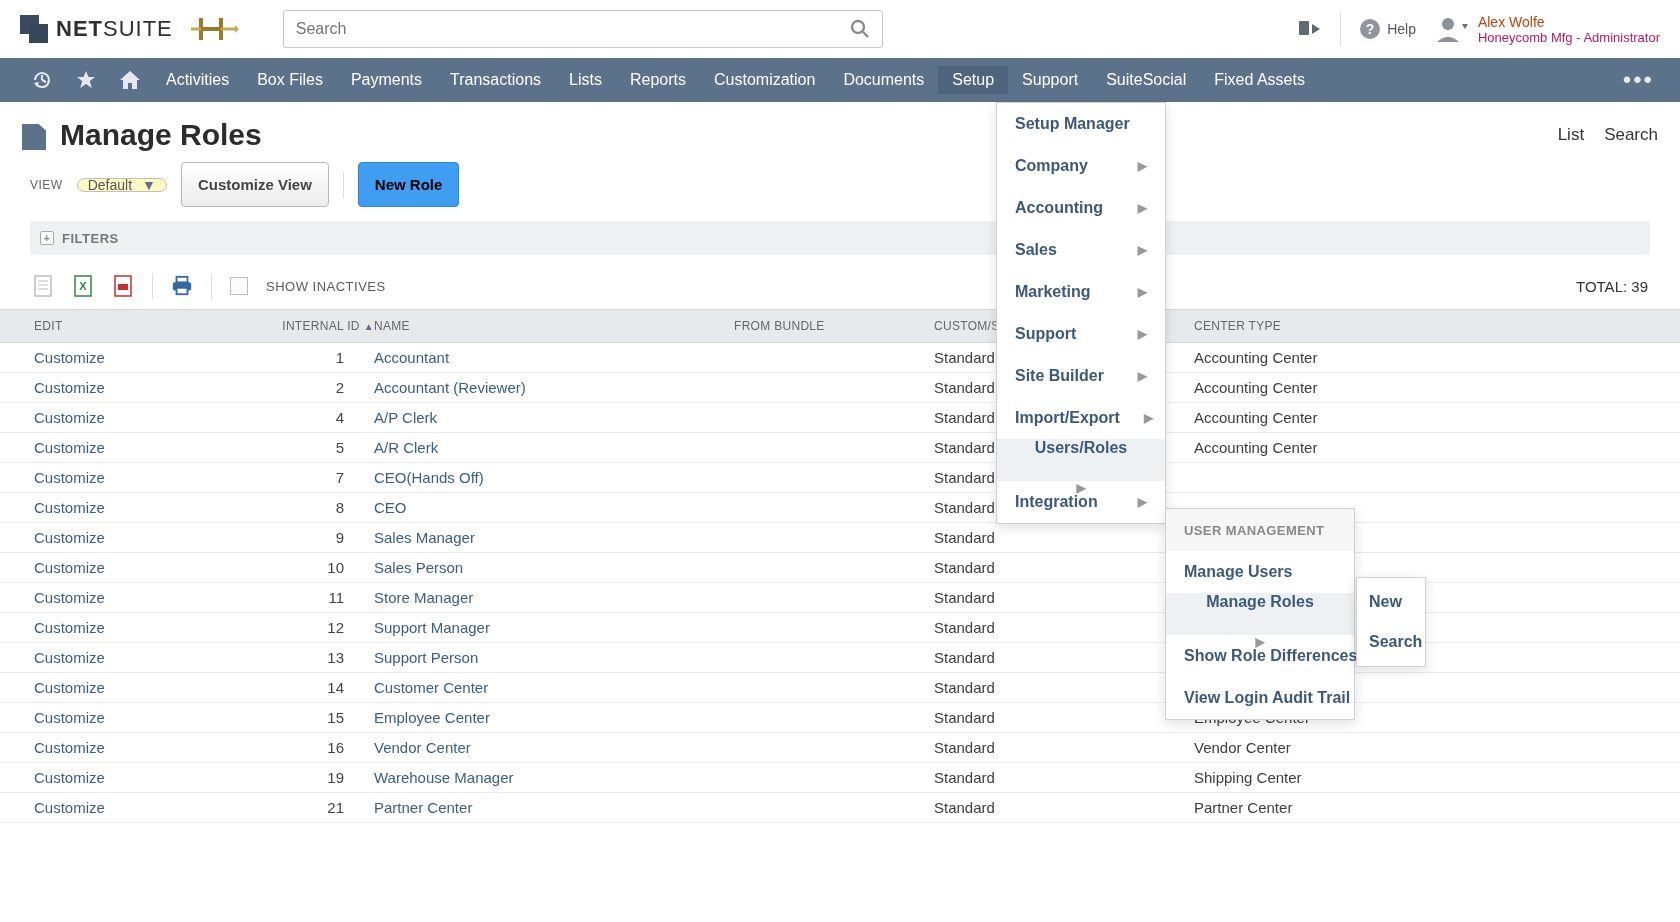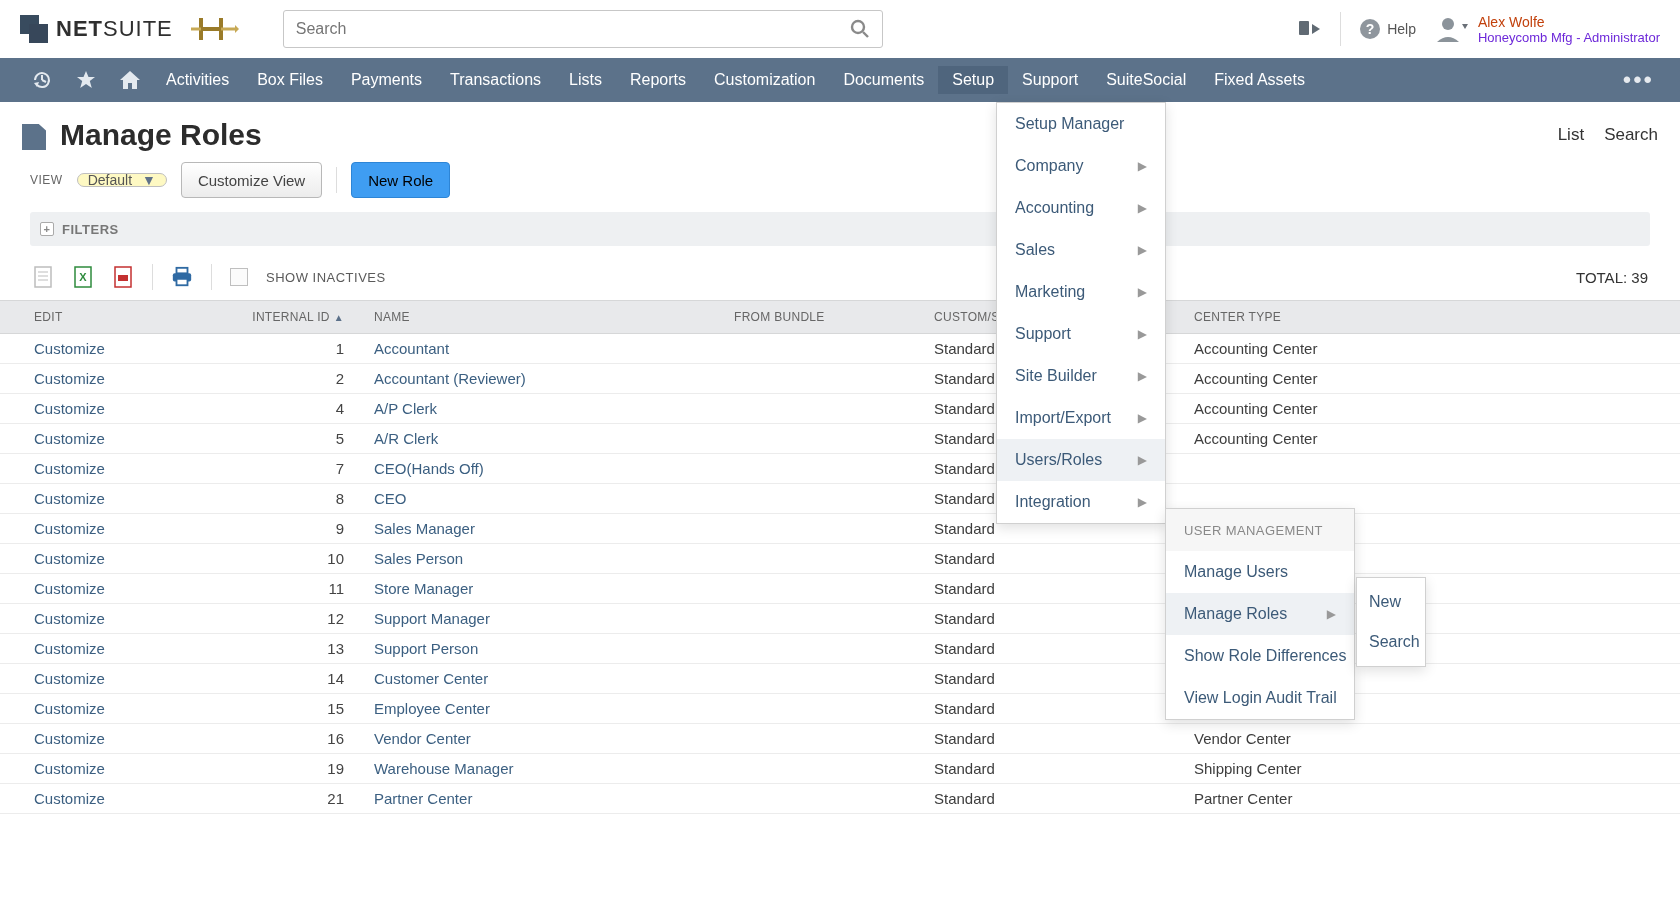--- a/index.html
+++ b/index.html
@@ -18,63 +18,63 @@
 .search-wrap { margin-left: 40px; width: 600px; height: 38px; border: 1px solid #c7c7c7; border-radius: 3px; display: flex; align-items: center; padding: 0 12px; }
 .search-wrap input { flex: 1; border: none; outline: none; font-size: 16px; color: #777; }
 .search-wrap .mag { color: #888; }
 .topbar-right { margin-left: auto; display: flex; align-items: center; gap: 18px; }
 .top-icon { color: #6e6e6e; display:flex; align-items:center; }
 .top-divider { width: 1px; height: 34px; background: #ddd; }
 .help-block { display: flex; align-items: center; gap: 6px; color: #555; }
 .user-block { display: flex; align-items: center; gap: 10px; }
 .avatar { position: relative; }
 .user-text .name { font-size: 14px; color: #c2410c; }
-.user-text .role { font-size: 13px; color: #6d28d9; }
+.user-text .role { font-size: 13px; color: #be185d; }
 .navbar { background: #5c728a; height: 44px; display: flex; align-items: center; padding: 0 20px; color: #fff; font-size: 16px; position: relative; }
 .nav-icon { width: 44px; display: flex; justify-content: center; color: #e3e9ef; }
 .nav-item { padding: 0 14px; height: 28px; display: flex; align-items: center; cursor: pointer; }
 .nav-item.active { background: #4f657d; }
 .nav-overflow { margin-left: auto; font-size: 24px; letter-spacing: 2px; padding-right: 6px; color: #e6eaef; }
 .page-header { display: flex; align-items: center; padding: 16px 22px 10px; gap: 14px; }
 .page-icon { width: 24px; height: 26px; background: #5c728a; clip-path: polygon(0 0, 70% 0, 100% 25%, 100% 100%, 0 100%); margin-top:4px; }
 .page-title { font-size: 30px; font-weight: 600; color: #2c2c2c; }
 .page-header .right-links { margin-left: auto; display: flex; gap: 20px; font-size: 17px; color: #333; }
 .toolbar { display: flex; align-items: center; gap: 14px; padding: 0 30px 14px; }
 .view-label { font-size: 12px; color: #666; letter-spacing: .5px; }
 .select-box { border: 1px solid #bfbfbf; border-radius: 9px; height: 14px; padding: 0 10px; display: flex; align-items: center; gap: 10px; background: #fef9c3; color: #555; }
 .select-box .tri { color: #607289; }
-.btn { height: 36px; padding: 0 16px; border: 1px solid #b8b8b8; background: linear-gradient(#fff,#ececec); border-radius: 4px; font-size: 15px; color: #444; display:flex; align-items:center; }
+.btn { height: 45px; padding: 0 16px; border: 1px solid #b8b8b8; background: linear-gradient(#fff,#ececec); border-radius: 4px; font-size: 15px; color: #444; display:flex; align-items:center;font-weight:bold; }
 .btn-primary { background: #3f9df2; border: 1px solid #2d85d6; color: #000000; }
 .vdiv { width: 1px; height: 26px; background: #ddd; }
 .filters-bar { margin: 0 30px; background: #eef0f2; border-radius: 3px; height: 34px; display: flex; align-items: center; padding: 0 10px; color: #777; font-size: 13px; font-weight: 600; letter-spacing: .5px; gap: 8px; }
 .plus-box { width: 14px; height: 14px; border: 1px solid #aaa; display:flex; align-items:center; justify-content:center; font-size:11px; color:#888; background:#fff; border-radius:2px; }
 .list-toolbar { display: flex; align-items: center; gap: 18px; padding: 18px 32px 10px; }
 .tiny-icon { width: 22px; height: 26px; display:flex; align-items:center; justify-content:center; }
 .chk { width: 18px; height: 18px; border: 1px solid #bfbfbf; background:#fbfbfb; }
 .show-inactives { color: #5a5a5a; font-size: 13px; letter-spacing: .5px; }
 .total { margin-left: auto; color: #333; font-size: 15px; }
 .grid { width: calc(100% - 0px); }
 .ghead { display: grid; grid-template-columns: 190px 150px 360px 200px 260px 1fr; background: #e8e9eb; border-top: 1px solid #d6d7d8; border-bottom: 1px solid #d6d7d8; height: 34px; align-items: center; font-size: 12px; color: #666; letter-spacing: .3px; padding: 0 34px; }
 .ghead > div { display:flex; align-items:center; gap:4px; }
 .grow { display: grid; grid-template-columns: 190px 150px 360px 200px 260px 1fr; height: 30px; align-items: center; border-bottom: 1px solid #ececec; padding: 0 34px; font-size: 15px; }
 .grow .link { color: #3b5f81; cursor: pointer; }
 .grow .num { text-align: right; padding-right: 30px; color: #444; }
 .grow .plain { color: #3d3d3d; }
 
-.menu { position: absolute; background: #fff; border: 1px solid #d0d0d0; box-shadow: 0 4px 12px rgba(0,0,0,.12); font-size: 16px; color: #3c5a78; z-index: 50; }
+.menu { position: absolute; background: #fff; border: 1px solid #d0d0d0; box-shadow: 0 4px 12px rgba(0,0,0,.12); font-size: 16px; color: #3c5a78; z-index: 50; font-weight: bold; }
 .menu .mi { height: 42px; display: flex; align-items: center; padding: 0 18px; justify-content: space-between; gap: 24px; cursor: pointer; white-space: nowrap; }
 .menu .mi.header { background: #f6f6f6; color: #888; font-size: 13px; letter-spacing: .4px; cursor: default; }
-.menu .mi.hover { background: #eef1f4; }
+.menu .mi.hover { background: #eef1f4; flex-direction: column; }
 .menu .mi .arr { color: #999; font-size: 12px; }
 .menu1 { top: 44px; left: 996px; width: 170px; }
 .menu2 { top: 450px; left: 1165px; width: 190px; }
 .menu3 { top: 519px; left: 1356px; width: 70px; padding: 4px 0; }
 .menu3 .mi { height: 40px; padding: 0 12px; color: #3c5a78; }
 svg { display: block; }
-.col-id { justify-content: flex-end; padding-right: 30px; }
+.col-id { justify-content: flex-end; }
 </style>
 </head>
 <body>
 
 <div class="topbar">
   <div class="logo-block">
     <div class="ns-logo">
       <div class="ns-mark">
         <div class="sq sq1"></div>
           <div class="sq sq2"></div>

